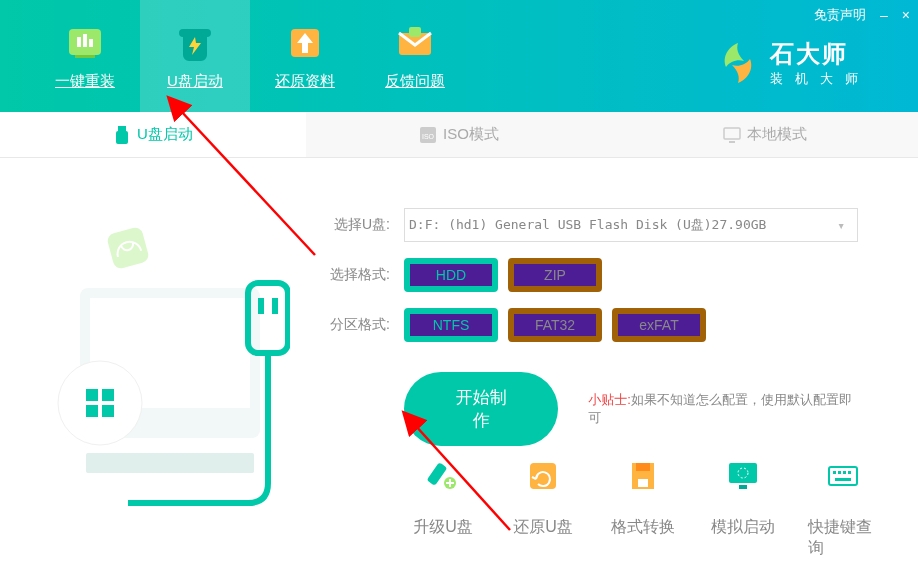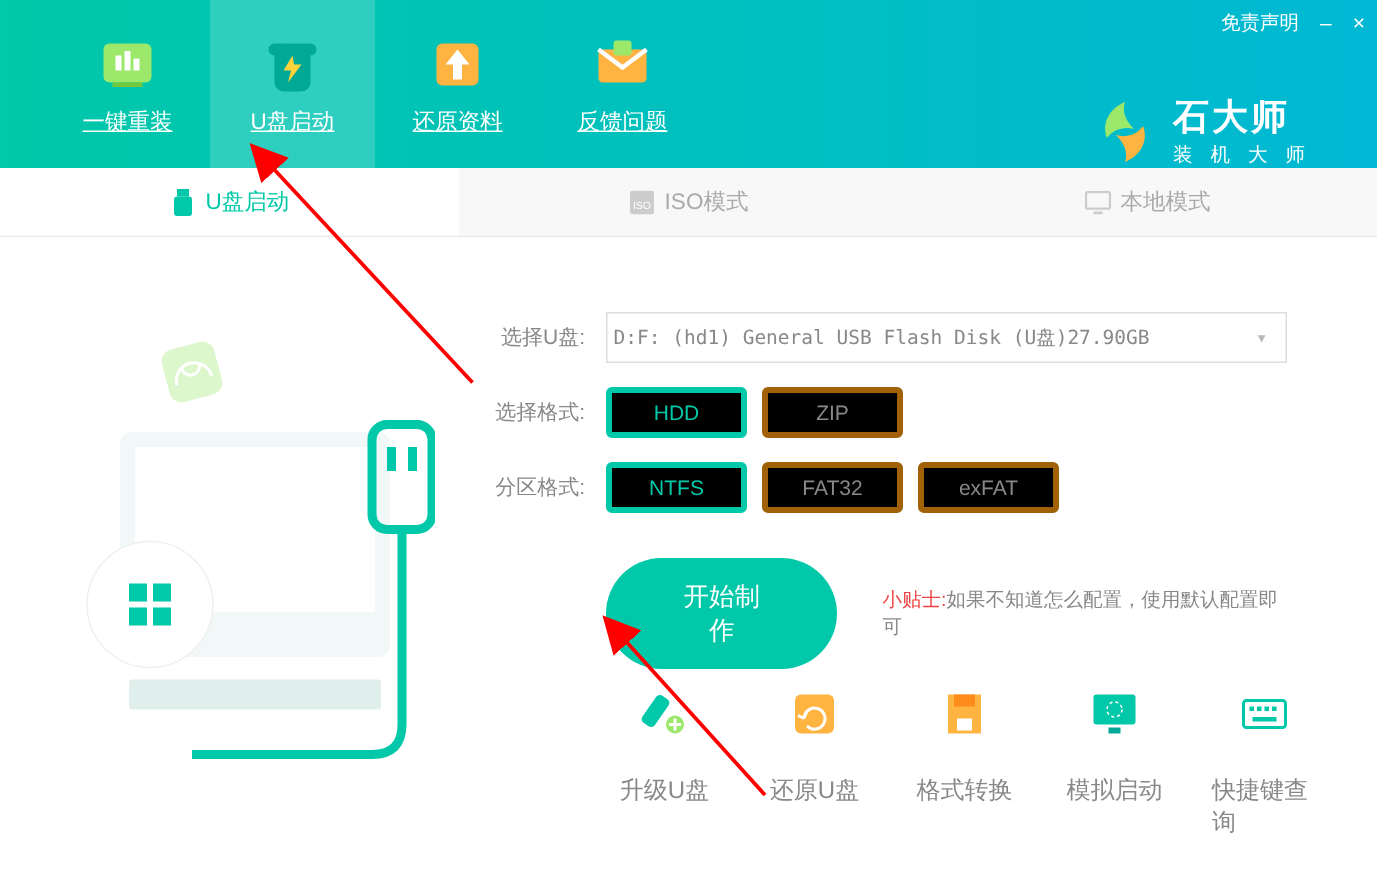--- a/index.html
+++ b/index.html
@@ -7,41 +7,41 @@
 
     .header { background: linear-gradient(to right, #00c8a8, #00b8d4); height: 112px; display: flex; align-items: stretch; position: relative; }
     .disclaimer-bar { position: absolute; right: 8px; top: 6px; display: flex; align-items: center; gap: 14px; color: #fff; font-size: 13px; }
     .win-btn { cursor: pointer; font-size: 14px; color: #fff; line-height: 1; }
 
     .nav { display: flex; align-items: center; padding-left: 30px; }
     .nav-item { display: flex; flex-direction: column; align-items: center; justify-content: center; width: 110px; height: 112px; color: #fff; cursor: pointer; font-size: 15px; text-decoration: underline; }
     .nav-item.active { background: rgba(255,255,255,0.18); }
     .nav-icon { width: 42px; height: 42px; margin-bottom: 8px; display: flex; align-items: center; justify-content: center; }
 
-    .brand { margin-left: auto; display: flex; align-items: flex-end; padding-right: 36px; padding-top: 14px; color: #fff; }
+    .brand { margin-left: auto; display: flex; align-items: center; padding-right: 48px; padding-top: 14px; color: #fff; }
     .brand-logo { width: 48px; height: 48px; margin-right: 8px; position: relative; }
     .brand-text { display: flex; flex-direction: column; }
     .brand-title { font-size: 24px; font-weight: bold; letter-spacing: 2px; }
     .brand-sub { font-size: 13px; letter-spacing: 12px; }
 
     .tabs { display: flex; height: 46px; border-bottom: 1px solid #e8e8e8; }
     .tab { flex: 1; display: flex; align-items: center; justify-content: center; gap: 6px; color: #aaa; font-size: 15px; cursor: pointer; background: #f8f8f8; }
     .tab.active { color: #00c8a8; background: #fff; }
     .tab-icon { width: 18px; height: 18px; display: flex; align-items: center; justify-content: center; }
 
     .main { display: flex; padding: 50px 30px 0 30px; position: relative; }
     .left-graphic { width: 260px; height: 280px; position: relative; }
 
     .form-area { flex: 1; padding-left: 30px; padding-right: 30px; }
     .form-row { display: flex; align-items: center; margin-bottom: 16px; }
     .form-label { width: 70px; font-size: 14px; color: #888; text-align: right; margin-right: 14px; }
     .select-usb { flex: 1; border: 1px solid #ddd; height: 34px; display: flex; align-items: center; padding: 0 4px; font-size: 13px; color: #888; font-family: monospace; cursor: pointer; position: relative; background: #fff; }
     .select-usb::after { content: "▾"; position: absolute; right: 12px; color: #bbb; }
     .opt-group { display: flex; gap: 10px; }
-    .opt { width: 94px; height: 34px; border: 4px solid #a16207; border-radius: 4px; display: flex; align-items: center; justify-content: center; font-size: 14px; color: #888; cursor: pointer; background: #000000; }
+    .opt { width: 94px; height: 34px; border: 6px solid #a16207; border-radius: 4px; display: flex; align-items: center; justify-content: center; font-size: 14px; color: #888; cursor: pointer; background: #4c1d95; }
     .opt.selected { border-color: #00c8a8; color: #00c8a8; }
 
     .start-row { display: flex; align-items: center; margin-top: 30px; margin-left: 84px; }
     .start-btn { background: #00c8a8; color: #fff; border: none; border-radius: 999px; padding: 14px 44px; font-size: 17px; cursor: pointer; }
     .tip { margin-left: 30px; font-size: 13px; }
     .tip-hl { color: #ef4444; }
     .tip-body { color: #888; }
 
     .bottom-actions { position: absolute; bottom: 20px; right: 40px; display: flex; gap: 30px; }
     .baction { display: flex; flex-direction: column; align-items: center; gap: 24px; font-size: 16px; color: #888; cursor: pointer; width: 70px; }

